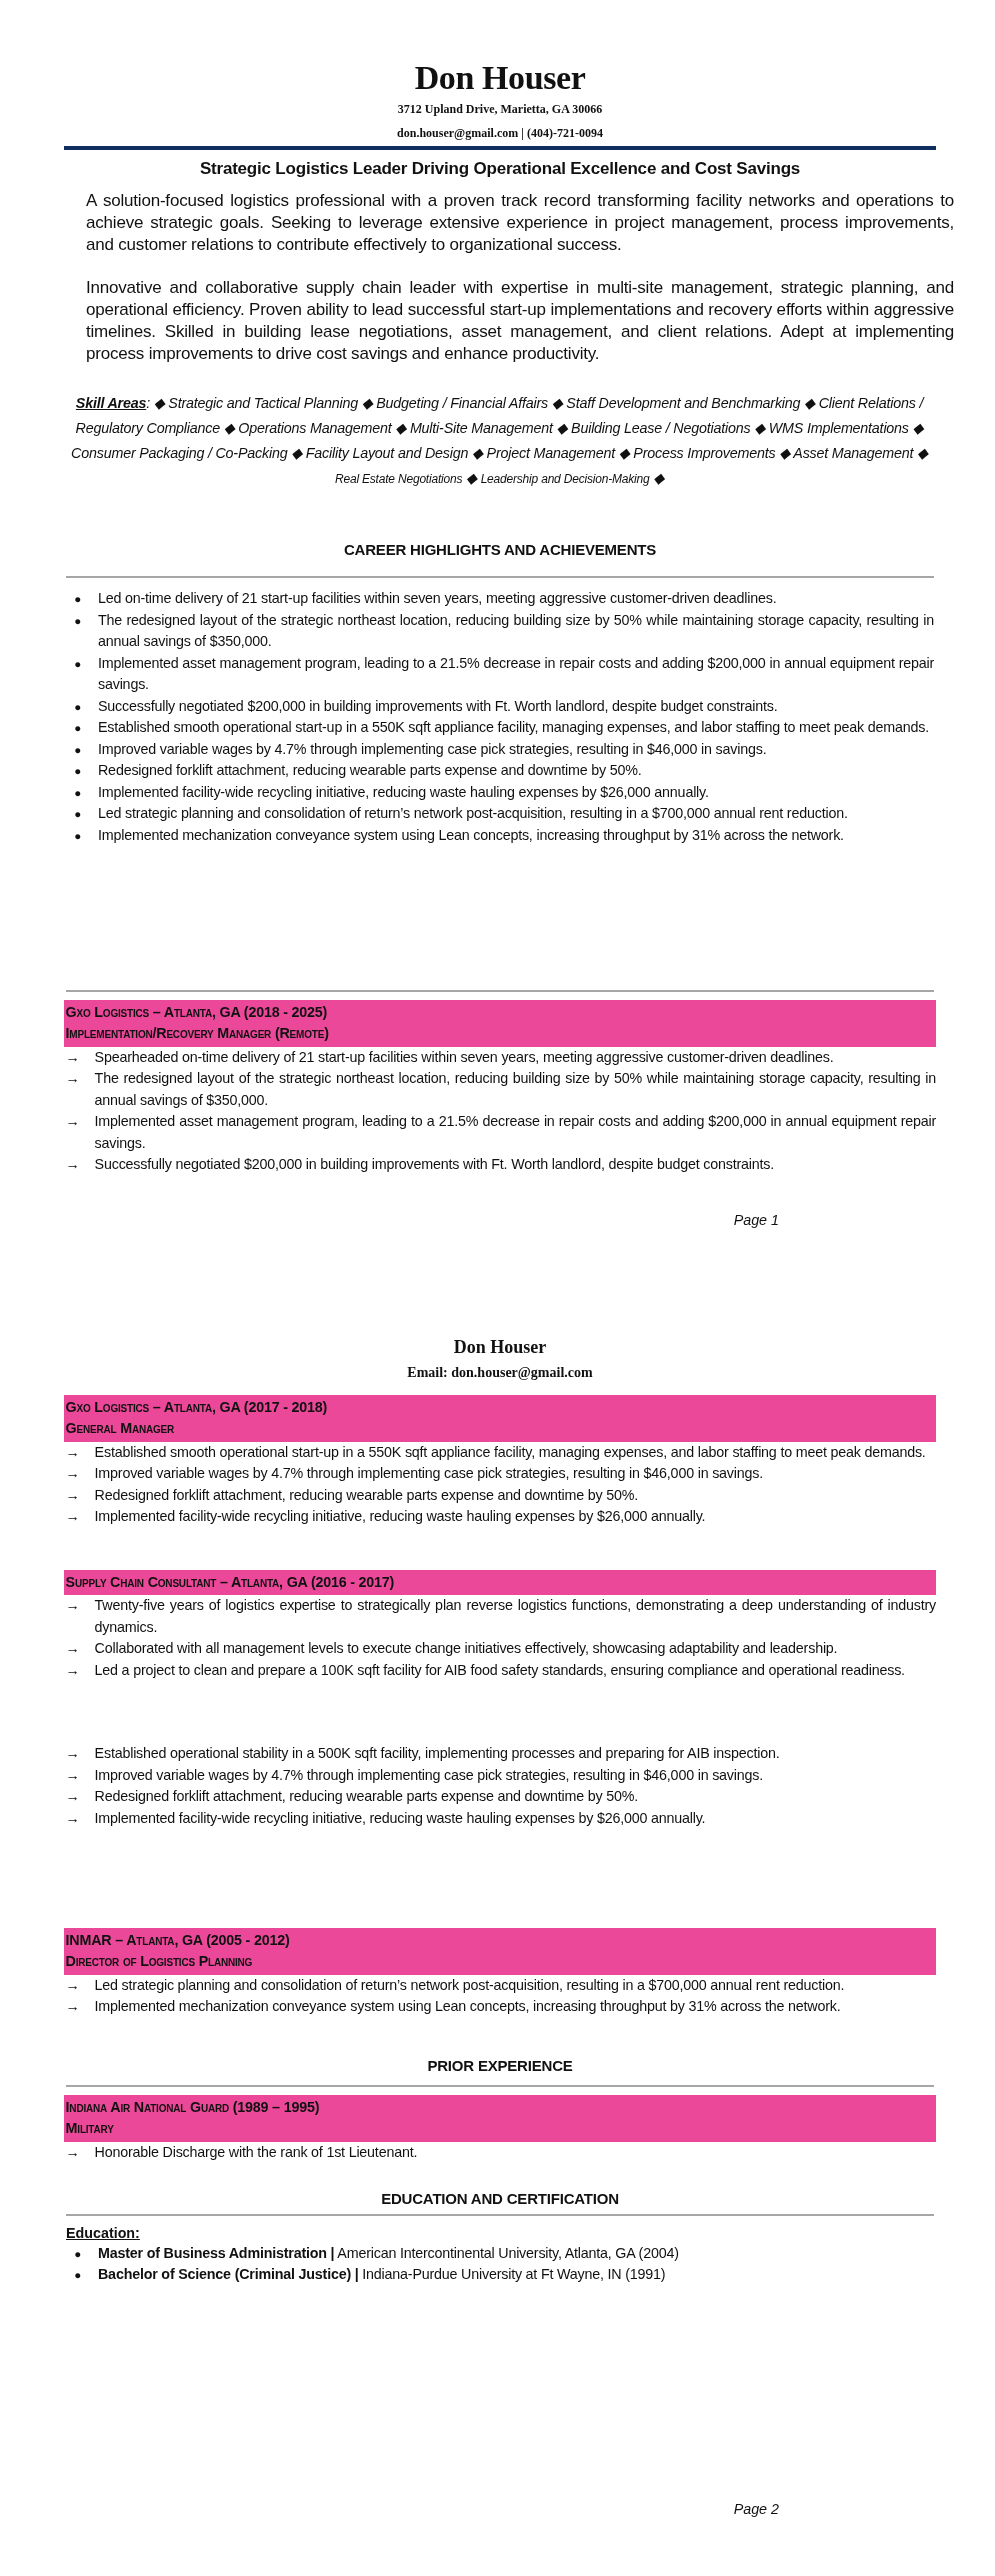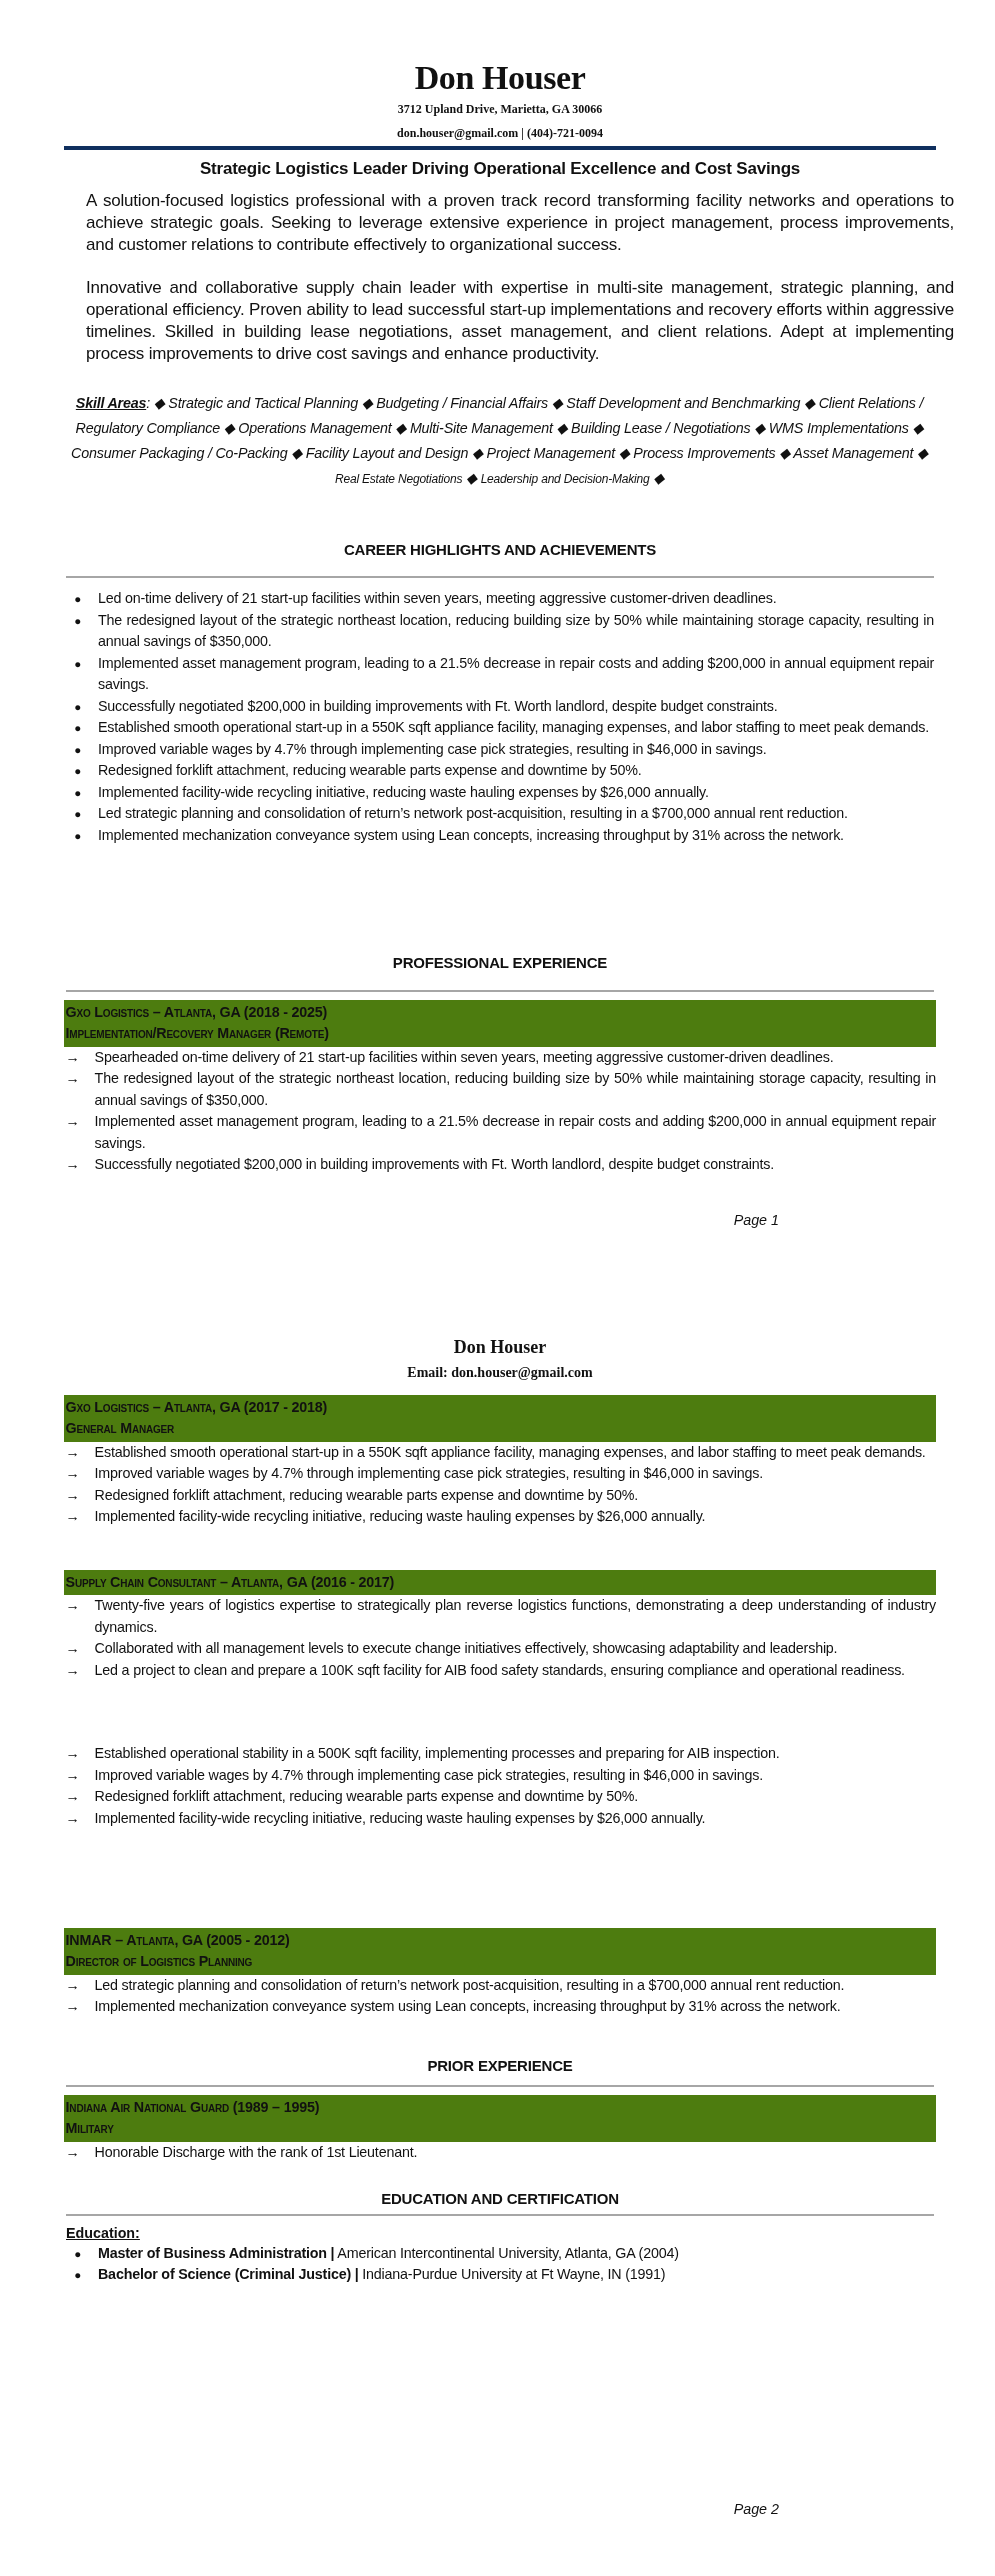--- a/index.html
+++ b/index.html
@@ -72,21 +72,21 @@
     letter-spacing: -0.2px;
   }
   .bullets.dots li { padding-left: 32px; margin-left: 0; }
   .bullets li .mk {
     position: absolute; left: 0; top: 0;
     width: 23.4px; text-align: center;
   }
   .bullets.dots li .mk { left: 0; width: 23.4px; font-size: 11.7px; }
   .bullets.arrows li .mk { left: 0; width: 15.6px; text-align: left; }
   .job-band {
-    background: #4d7c0f;
+    background: #ec4899;
     padding: 1.6px 1.6px 2.3px 1.6px;
     font-weight: bold;
     font-variant: small-caps;
     font-size: 14.3px;
     line-height: 21.5px;
     letter-spacing: -0.2px;
   }
   .page-num {
     position: absolute;
     right: 62px;
@@ -141,21 +141,20 @@
     <li><span class="mk">●</span><span>Implemented asset management program, leading to a 21.5% decrease in repair costs and adding $200,000 in annual equipment repair savings.</span></li>
     <li><span class="mk">●</span><span>Successfully negotiated $200,000 in building improvements with Ft. Worth landlord, despite budget constraints.</span></li>
     <li><span class="mk">●</span><span>Established smooth operational start-up in a 550K sqft appliance facility, managing expenses, and labor staffing to meet peak demands.</span></li>
     <li><span class="mk">●</span><span>Improved variable wages by 4.7% through implementing case pick strategies, resulting in $46,000 in savings.</span></li>
     <li><span class="mk">●</span><span>Redesigned forklift attachment, reducing wearable parts expense and downtime by 50%.</span></li>
     <li><span class="mk">●</span><span>Implemented facility-wide recycling initiative, reducing waste hauling expenses by $26,000 annually.</span></li>
     <li><span class="mk">●</span><span>Led strategic planning and consolidation of return’s network post-acquisition, resulting in a $700,000 annual rent reduction.</span></li>
     <li><span class="mk">●</span><span>Implemented mechanization conveyance system using Lean concepts, increasing throughput by 31% across the network.</span></li>
   </ul>
 
-  <div class="content sec-title" style="top:954px;">PROFESSIONAL EXPERIENCE</div>
   <div class="content gray-rule" style="top:990px;"></div>
 
   <div class="content" style="top:1000px; left:64px; width:872px;">
     <div class="job-band">
       <div>Gxo Logistics – Atlanta, GA (2018 - 2025)</div>
       <div>Implementation/Recovery Manager (Remote)</div>
     </div>
     <ul class="bullets arrows" style="padding-left:1.6px;">
       <li><span class="mk">→</span><span>Spearheaded on-time delivery of 21 start-up facilities within seven years, meeting aggressive customer-driven deadlines.</span></li>
       <li><span class="mk">→</span><span>The redesigned layout of the strategic northeast location, reducing building size by 50% while maintaining storage capacity, resulting in annual savings of $350,000.</span></li>

